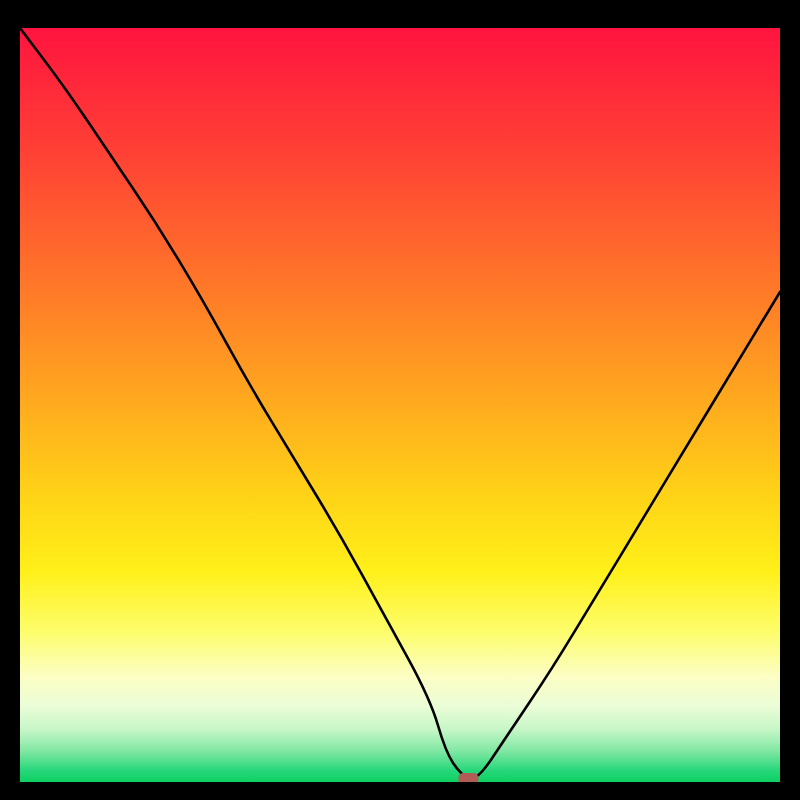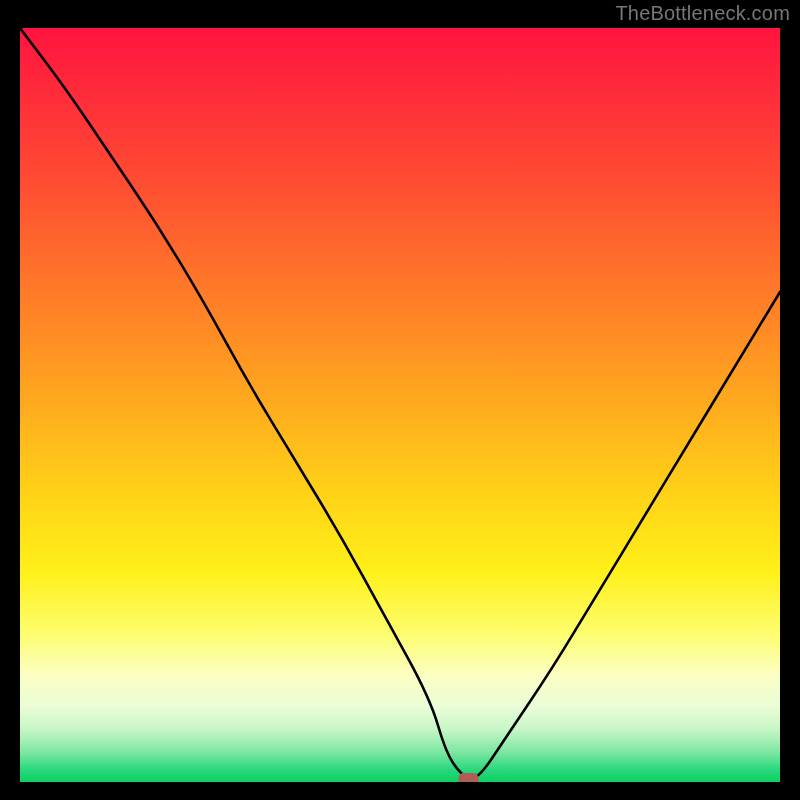--- a/index.html
+++ b/index.html
@@ -69,21 +69,20 @@
     stroke-linejoin: round;
   }
   .marker {
     fill: #b15d56;
   }
 </style>
 </head>
 <body>
 
 <div class="frame">
-  <div class="watermark">TheBottleneck.com</div>
 
   <div class="plot">
     <div class="gradient"></div>
     <svg class="curve" viewBox="0 0 760 754" preserveAspectRatio="none">
       <path d="M 0.0 0.0 Q 0.0 0.0 22.8 30.2 Q 45.6 60.3 68.4 94.3 Q 91.2 128.2 114.0 162.1 Q 136.8 196.0 159.6 233.7 Q 182.4 271.4 205.2 312.9 Q 228.0 354.4 250.8 392.1 Q 273.6 429.8 296.4 467.5 Q 319.2 505.2 342.0 546.6 Q 364.8 588.1 387.6 629.6 Q 410.4 671.1 418.0 697.5 Q 425.6 723.8 433.2 735.2 Q 440.8 746.5 448.4 750.2 Q 456.0 754.0 471.2 731.4 Q 486.4 708.8 509.2 674.8 Q 532.0 640.9 554.8 603.2 Q 577.6 565.5 600.4 527.8 Q 623.2 490.1 646.0 452.4 Q 668.8 414.7 691.6 377.0 Q 714.4 339.3 737.2 301.6 T 760.0 263.9"></path>
       <rect class="marker" rx="5" ry="5" width="20" height="12" x="438.4" y="745.0"></rect>
     </svg>
   </div>
 </div>
 

